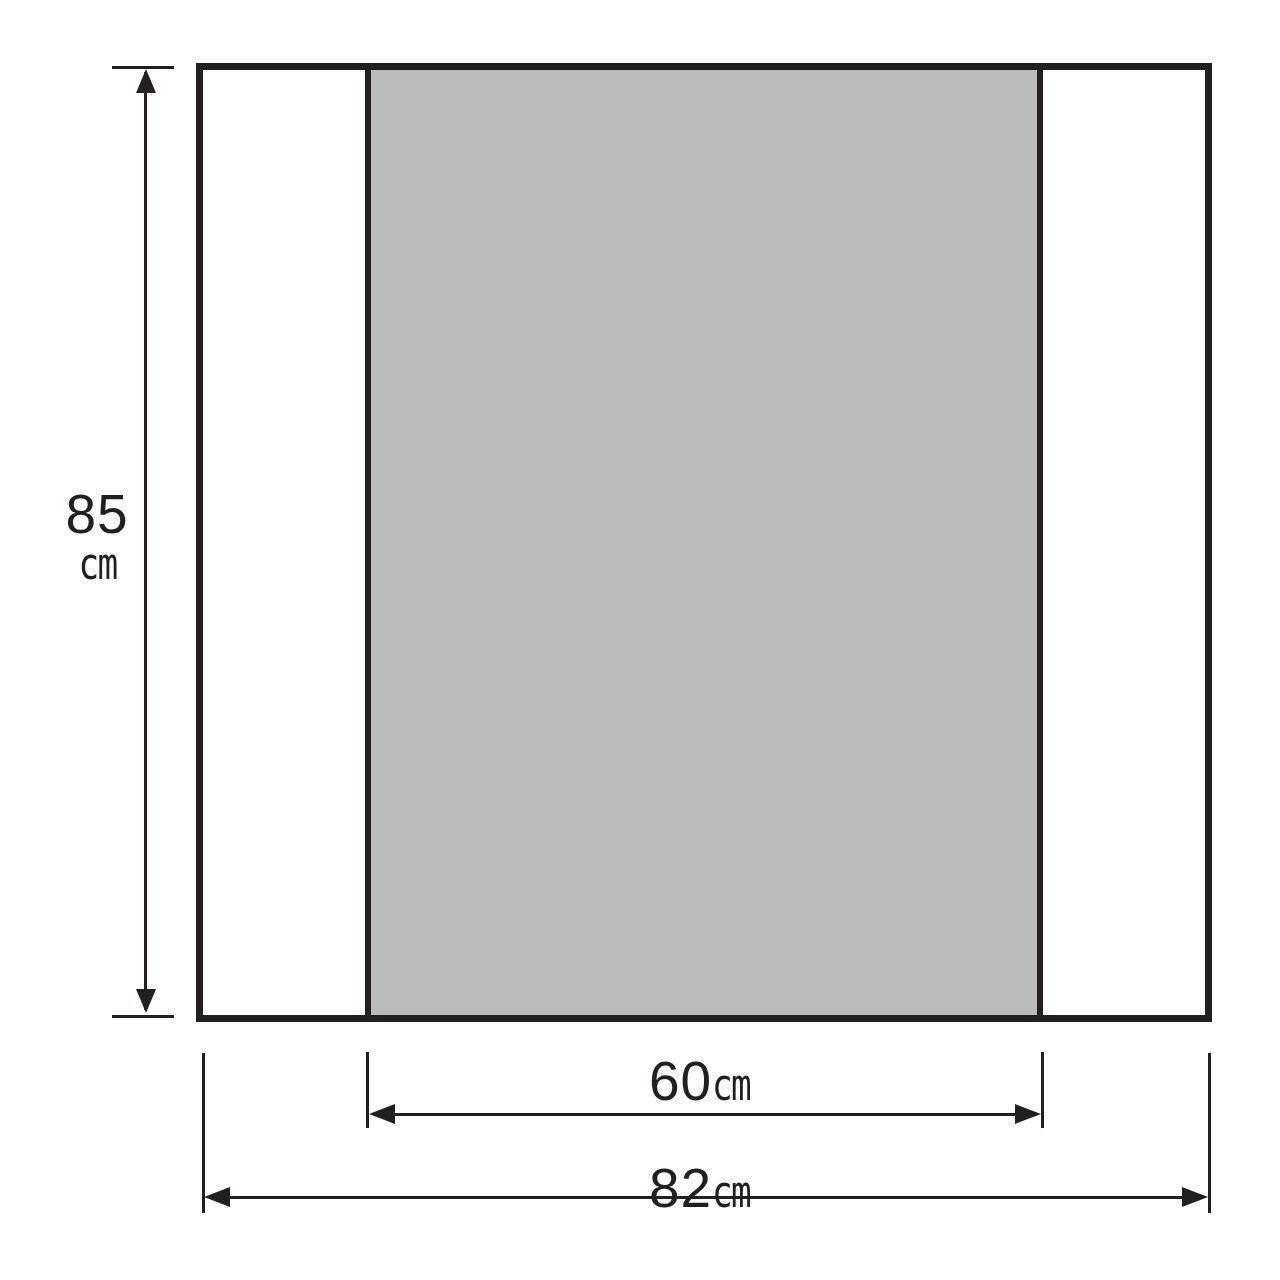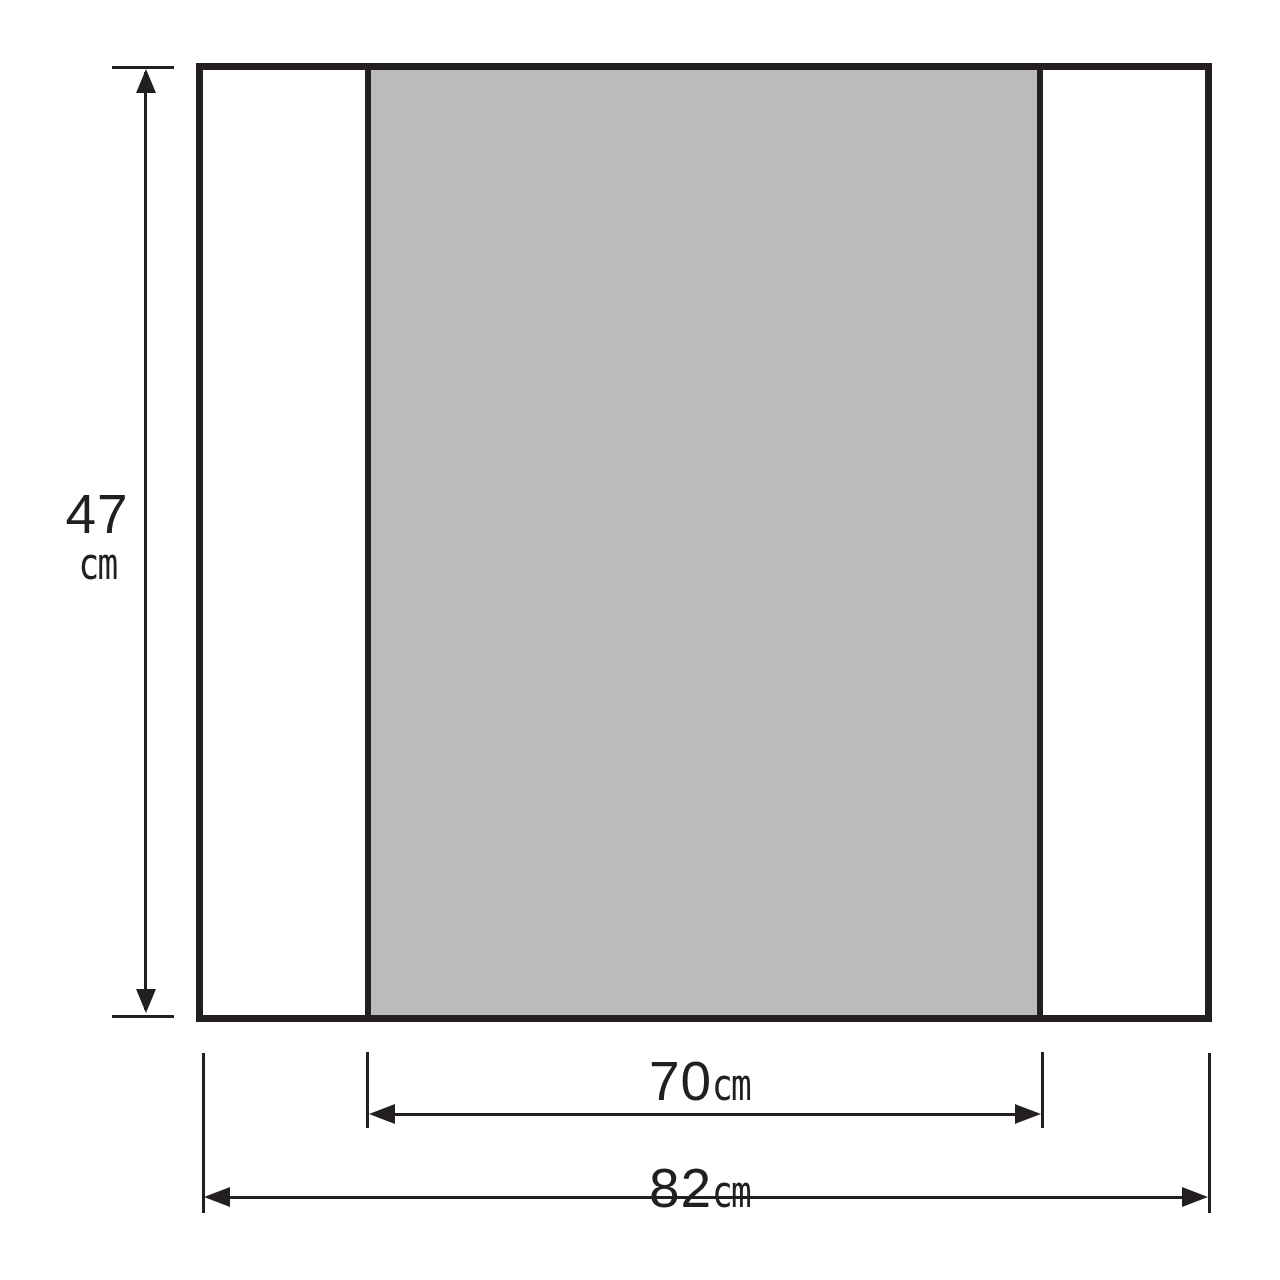--- a/index.html
+++ b/index.html
@@ -73,31 +73,31 @@
 
   <div class="abs sheet"></div>
   <div class="abs panel"></div>
 
   <div class="abs hline" style="left:112px;top:66px;width:62px;"></div>
   <div class="abs hline" style="left:112px;top:1015px;width:62px;"></div>
   <div class="abs vline" style="left:144px;top:72px;height:938px;"></div>
   <div class="abs tri up" style="left:136px;top:69px;"></div>
   <div class="abs tri down" style="left:136px;top:989px;"></div>
   <div class="abs dim-label stacked" style="left:38px;top:487px;width:118px;">
-    <span class="dim-value">47</span>
+    <span class="dim-value">85</span>
     <span class="dim-unit">cm</span>
   </div>
 
   <div class="abs vline" style="left:366px;top:1052px;height:76px;"></div>
   <div class="abs vline" style="left:1041px;top:1052px;height:76px;"></div>
   <div class="abs hline" style="left:390px;top:1113px;width:630px;"></div>
   <div class="abs tri left" style="left:369px;top:1104px;"></div>
   <div class="abs tri right" style="left:1015px;top:1104px;"></div>
   <div class="abs dim-label inline-label" style="left:555px;top:1054px;width:300px;">
-    <span class="dim-value">70</span><span class="dim-unit">cm</span>
+    <span class="dim-value">60</span><span class="dim-unit">cm</span>
   </div>
 
   <div class="abs vline" style="left:202px;top:1053px;height:160px;"></div>
   <div class="abs vline" style="left:1208px;top:1053px;height:160px;"></div>
   <div class="abs hline" style="left:228px;top:1196px;width:956px;"></div>
   <div class="abs tri left" style="left:204px;top:1187px;"></div>
   <div class="abs tri right" style="left:1182px;top:1187px;"></div>
   <div class="abs dim-label inline-label" style="left:555px;top:1138px;width:300px;margin-top:23px;">
     <span class="dim-value">82</span><span class="dim-unit">cm</span>
   </div>

